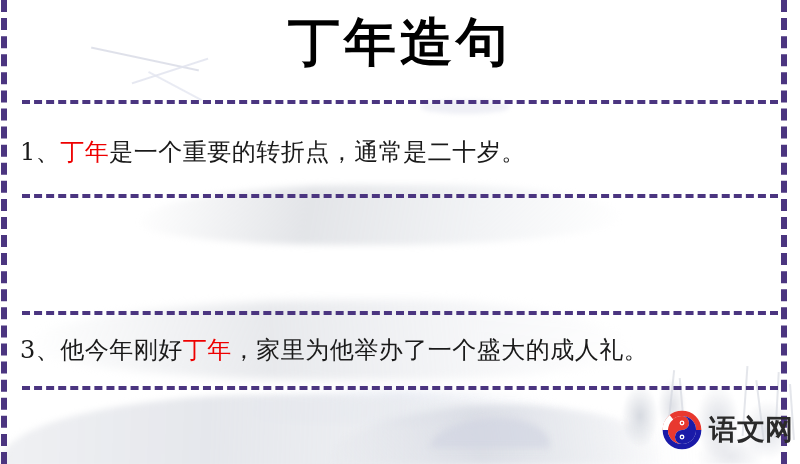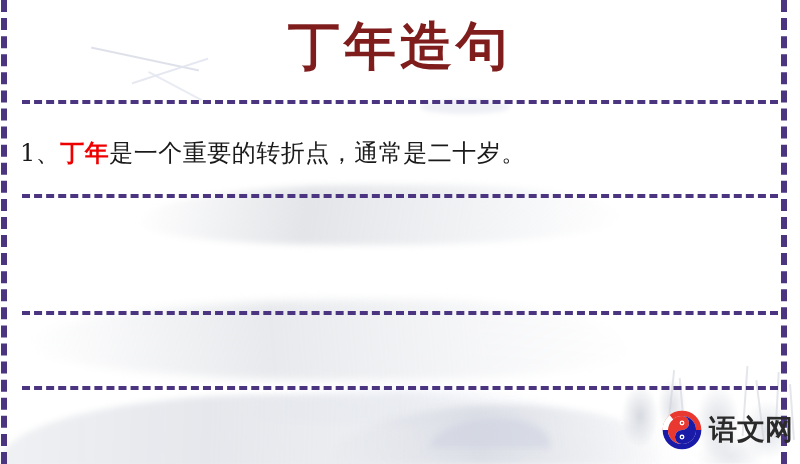--- a/index.html
+++ b/index.html
@@ -130,43 +130,43 @@
     border-top: 4px dashed #4b3580;
     z-index: 3;
   }
 
   
   .title {
     position: absolute;
     left: 0; right: 0;
     top: 14px;
     text-align: center;
-    font-family: Liberation Sans, sans-serif;
+    font-family: Liberation Mono, monospace;
     font-size: 52px;
     font-weight: bold;
-    color: #7f1d1d;
+    color: #000000;
     letter-spacing: 4px;
     line-height: 1.25;
     z-index: 4;
   }
 
   
   .sentence {
     position: absolute;
     left: 20px;
     width: 752px;
     font-size: 24px;
     line-height: 45px;
     color: #1a1a1a;
     letter-spacing: 0.5px;
     z-index: 4;
   }
   .sentence .kw {
     color: #ee0000;
-    font-weight: bold;
+    font-weight: normal;
   }
   #s1 { top: 130px; }
   #s2 { top: 218px; }
   #s3 { top: 328px; }
 
   
   .logo {
     position: absolute;
     left: 660px;
     top: 408px;
@@ -223,20 +223,23 @@
   <div class="hr" style="top:311px;"></div>
   <div class="hr" style="top:386px;"></div>
 
   <div class="title">丁年造句</div>
 
   <div class="sentence" id="s1">
     <span>1、</span><span></span><span class="kw">丁年</span><span>是一个重要的转折点，通常是二十岁。</span>
   </div>
 
 
+  <div class="sentence" id="s3">
+    <span>3、</span><span>他今年刚好</span><span class="kw">丁年</span><span>，家里为他举办了一个盛大的成人礼。</span>
+  </div>
 
   <div class="logo">
     <svg class="logo-mark" viewBox="0 0 100 100">
 
       <path d="M50 6 A44 44 0 0 0 6 50 L18 50 A32 32 0 0 1 50 18 Z" fill="#e8382f"></path>
       <path d="M50 6 A44 44 0 0 1 94 50 L82 50 A32 32 0 0 0 50 18 Z" fill="#e8382f"></path>
       <path d="M94 50 A44 44 0 0 1 50 94 L50 82 A32 32 0 0 0 82 50 Z" fill="#1a1aa8"></path>
       <path d="M50 94 A44 44 0 0 1 6 50 L18 50 A32 32 0 0 0 50 82 Z" fill="#1a1aa8"></path>
 
       <path d="M50 18 A16 16 0 0 1 50 50 A16 16 0 0 0 50 82 A32 32 0 0 1 50 18 Z" fill="#e8382f"></path>

